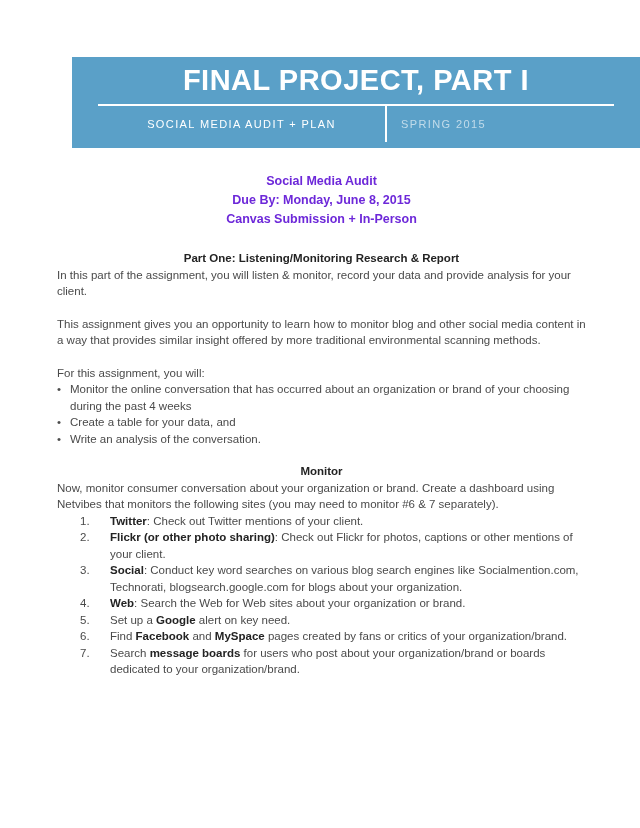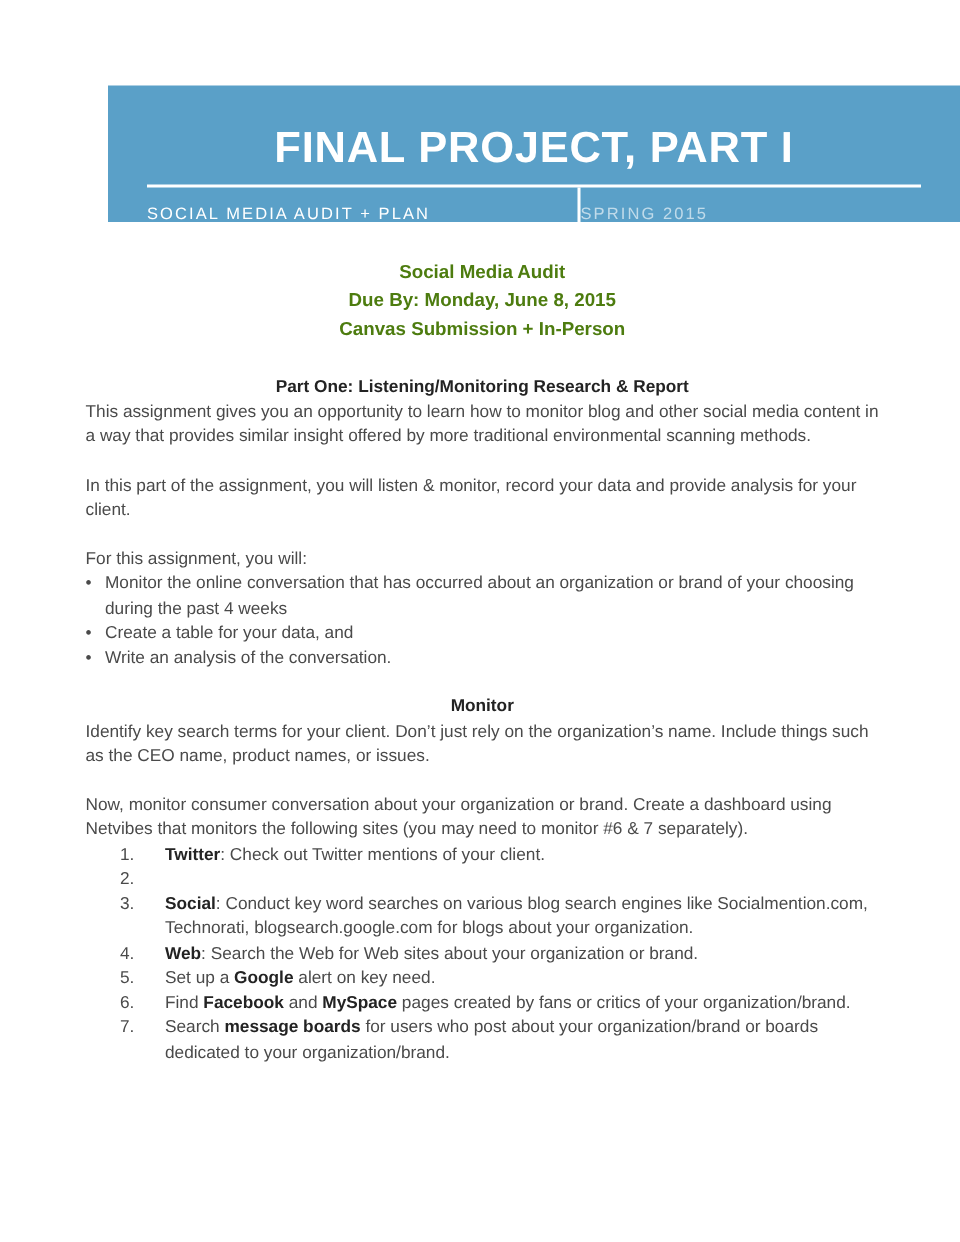--- a/index.html
+++ b/index.html
@@ -19,61 +19,63 @@
     left: 72px;
     width: 568px;
     height: 91px;
     color: #ffffff;
   }
   .banner-title {
     text-align: center;
     font-size: 29px;
     font-weight: bold;
     letter-spacing: 0.5px;
-    padding-top: 26px;
+    padding-top: 7px;
     color: #ffffff;
   }
   .banner-divider {
     border-top: 2px solid #ffffff;
     margin: 7px 26px 0 26px;
   }
   .banner-sub {
     display: flex;
     align-items: center;
     height: 36px;
     margin: 0 26px;
     font-size: 11px;
     letter-spacing: 1.4px;
   }
   .banner-sub-left {
     width: 287px;
+    text-align: center;
     color: #ffffff;
   }
   .banner-sub-right {
     flex: 1;
     border-left: 2px solid #ffffff;
+    padding-left: 14px;
     height: 100%;
     display: flex;
     align-items: center;
     color: rgba(255,255,255,0.62);
   }
 
   
   .doc {
     position: absolute;
     top: 172px;
     left: 57px;
     width: 529px;
     font-size: 11.5px;
     line-height: 16.5px;
   }
   .intro {
     text-align: center;
     font-weight: bold;
-    color: #4d7c0f;
+    color: #6d28d9;
     font-size: 12.5px;
     line-height: 19px;
     margin-bottom: 21px;
   }
   .heading {
     font-weight: bold;
     color: #232323;
     text-align: center;
   }
   p.para { margin: 0 0 16px 0; }
@@ -115,50 +117,50 @@
 
 <div class="doc">
 
   <div class="intro">
     <div>Social Media Audit</div>
     <div>Due By: Monday, June 8, 2015</div>
     <div>Canvas Submission + In-Person</div>
   </div>
 
   <div class="heading">Part One: Listening/Monitoring Research &amp; Report</div>
+  <p class="para">In this part of the assignment, you will listen &amp; monitor, record your data and provide analysis for your client.</p>
   <p class="para">This assignment gives you an opportunity to learn how to monitor blog and other social media content in a way that provides similar insight offered by more traditional environmental scanning methods.</p>
-  <p class="para">In this part of the assignment, you will listen &amp; monitor, record your data and provide analysis for your client.</p>
 
   <div>For this assignment, you will:</div>
   <div class="bullet-list">
     <div class="bullet-row">
       <span class="bullet-marker">•</span>
       <span class="bullet-text">Monitor the online conversation that has occurred about an organization or brand of your choosing during the past 4 weeks</span>
     </div>
     <div class="bullet-row">
       <span class="bullet-marker">•</span>
       <span class="bullet-text">Create a table for your data, and</span>
     </div>
     <div class="bullet-row">
       <span class="bullet-marker">•</span>
       <span class="bullet-text">Write an analysis of the conversation.</span>
     </div>
   </div>
 
   <div class="heading">Monitor</div>
-  <p class="para">Identify key search terms for your client. Don’t just rely on the organization’s name. Include things such as the CEO name, product names, or issues.</p>
   <p class="para-tight">Now, monitor consumer conversation about your organization or brand. Create a dashboard using Netvibes that monitors the following sites (you may need to monitor #6 &amp; 7 separately).</p>
 
   <div class="num-list">
     <div class="num-row">
       <span class="num-marker">1.</span>
       <span class="num-text"><b>Twitter</b><span>: Check out Twitter mentions of your client.</span></span>
     </div>
     <div class="num-row">
       <span class="num-marker">2.</span>
+      <span class="num-text"><b>Flickr (or other photo sharing)</b><span>: Check out Flickr for photos, captions or other mentions of your client.</span></span>
     </div>
     <div class="num-row">
       <span class="num-marker">3.</span>
       <span class="num-text"><b>Social</b><span>: Conduct key word searches on various blog search engines like Socialmention.com, Technorati, blogsearch.google.com for blogs about your organization.</span></span>
     </div>
     <div class="num-row">
       <span class="num-marker">4.</span>
       <span class="num-text"><b>Web</b><span>: Search the Web for Web sites about your organization or brand.</span></span>
     </div>
     <div class="num-row">

